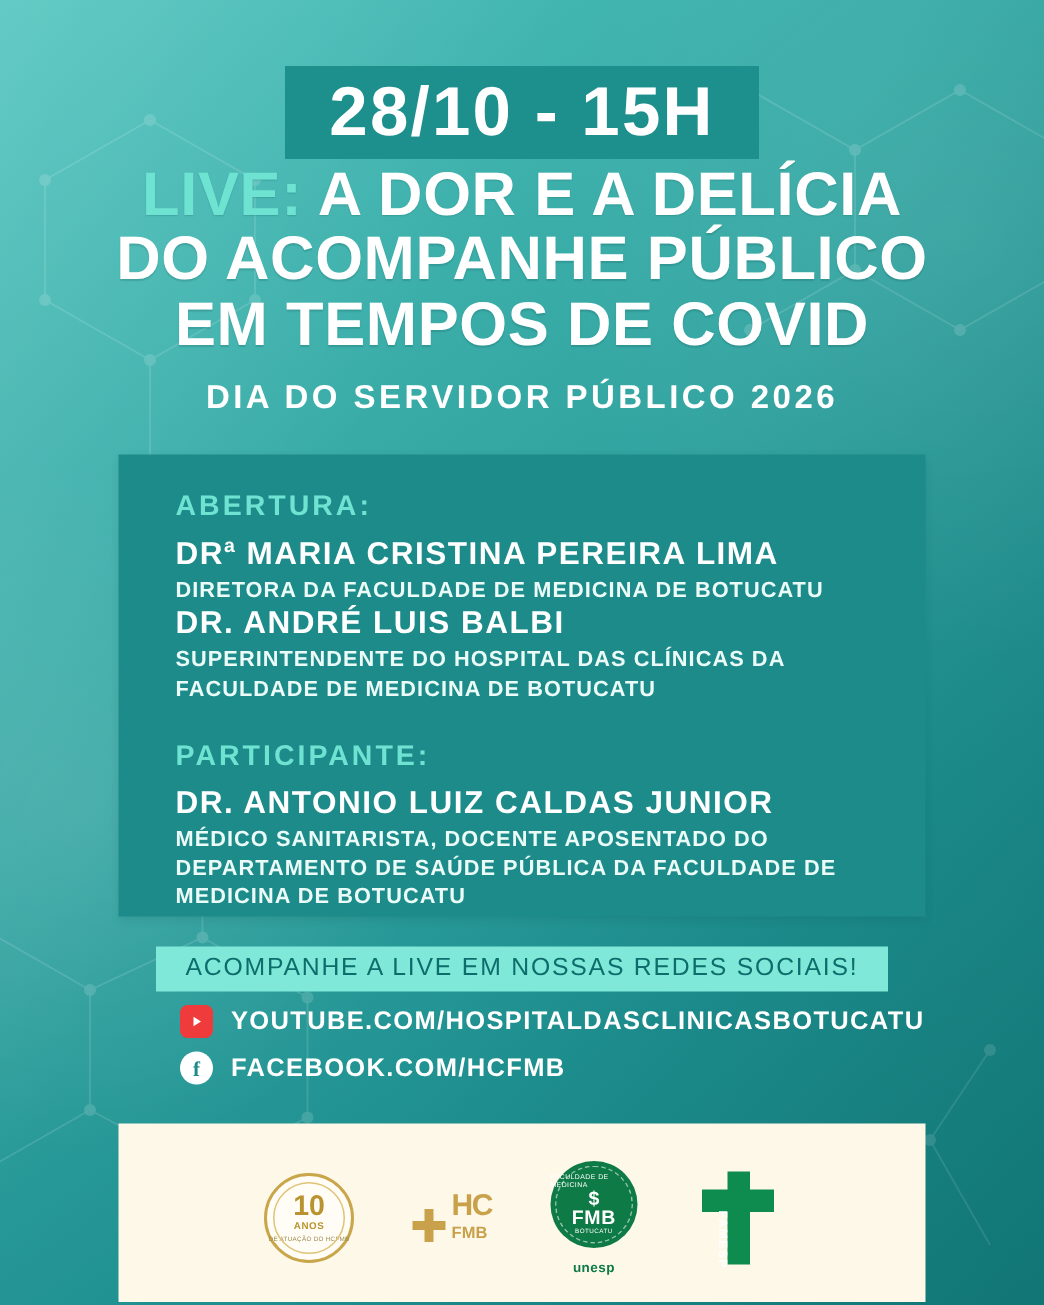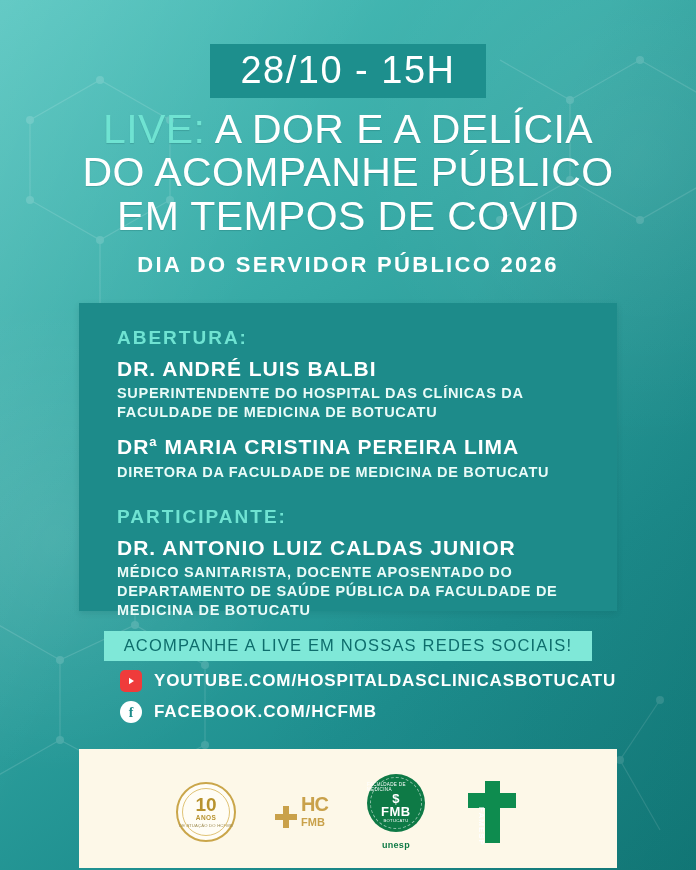--- a/index.html
+++ b/index.html
@@ -35,33 +35,33 @@
   
   .date-badge {
     position: absolute;
     left: 0; right: 0; top: 44px;
     text-align: center;
   }
   .date-badge .pill {
     display: inline-block;
     background: #1d8f8d;
     color: #ffffff;
-    font-size: 38px;
-    font-weight: normal;
+    font-size: 46px;
+    font-weight: bold;
     letter-spacing: 1.5px;
     padding: 7px 30px 9px;
     line-height: 1;
   }
 
   .headline {
     position: absolute;
     left: 40px; right: 40px; top: 108px;
     text-align: center;
     color: #ffffff;
-    font-weight: normal;
+    font-weight: bold;
     line-height: 1.06;
     font-size: 41px;
     letter-spacing: 0.4px;
     text-shadow: 0 1px 1px rgba(0,60,60,0.18);
   }
   .headline .live { color: #6fe3d2; }
   .headline .l2, .headline .l3 { display: block; }
 
   .subhead {
     position: absolute;
@@ -300,27 +300,27 @@
   </div>
 
   <div class="subhead">DIA DO SERVIDOR PÚBLICO 2026</div>
 
   <div class="panel">
     <div class="panel-inner">
 
       <div class="sec-label">ABERTURA:</div>
 
       <div>
+        <div class="person-name"><span>DR</span><span class="sup">a</span><span> MARIA CRISTINA PEREIRA LIMA</span></div>
+        <div class="person-role last">DIRETORA DA FACULDADE DE MEDICINA DE BOTUCATU</div>
+      </div>
+
+      <div>
         <div class="person-name">DR. ANDRÉ LUIS BALBI</div>
         <div class="person-role">SUPERINTENDENTE DO HOSPITAL DAS CLÍNICAS DA FACULDADE DE MEDICINA DE BOTUCATU</div>
-      </div>
-
-      <div>
-        <div class="person-name"><span>DR</span><span class="sup">a</span><span> MARIA CRISTINA PEREIRA LIMA</span></div>
-        <div class="person-role last">DIRETORA DA FACULDADE DE MEDICINA DE BOTUCATU</div>
       </div>
 
       <div class="sec-label second">PARTICIPANTE:</div>
 
       <div>
         <div class="person-name">DR. ANTONIO LUIZ CALDAS JUNIOR</div>
         <div class="person-role last">MÉDICO SANITARISTA, DOCENTE APOSENTADO DO DEPARTAMENTO DE SAÚDE PÚBLICA DA FACULDADE DE MEDICINA DE BOTUCATU</div>
       </div>
 
     </div>

